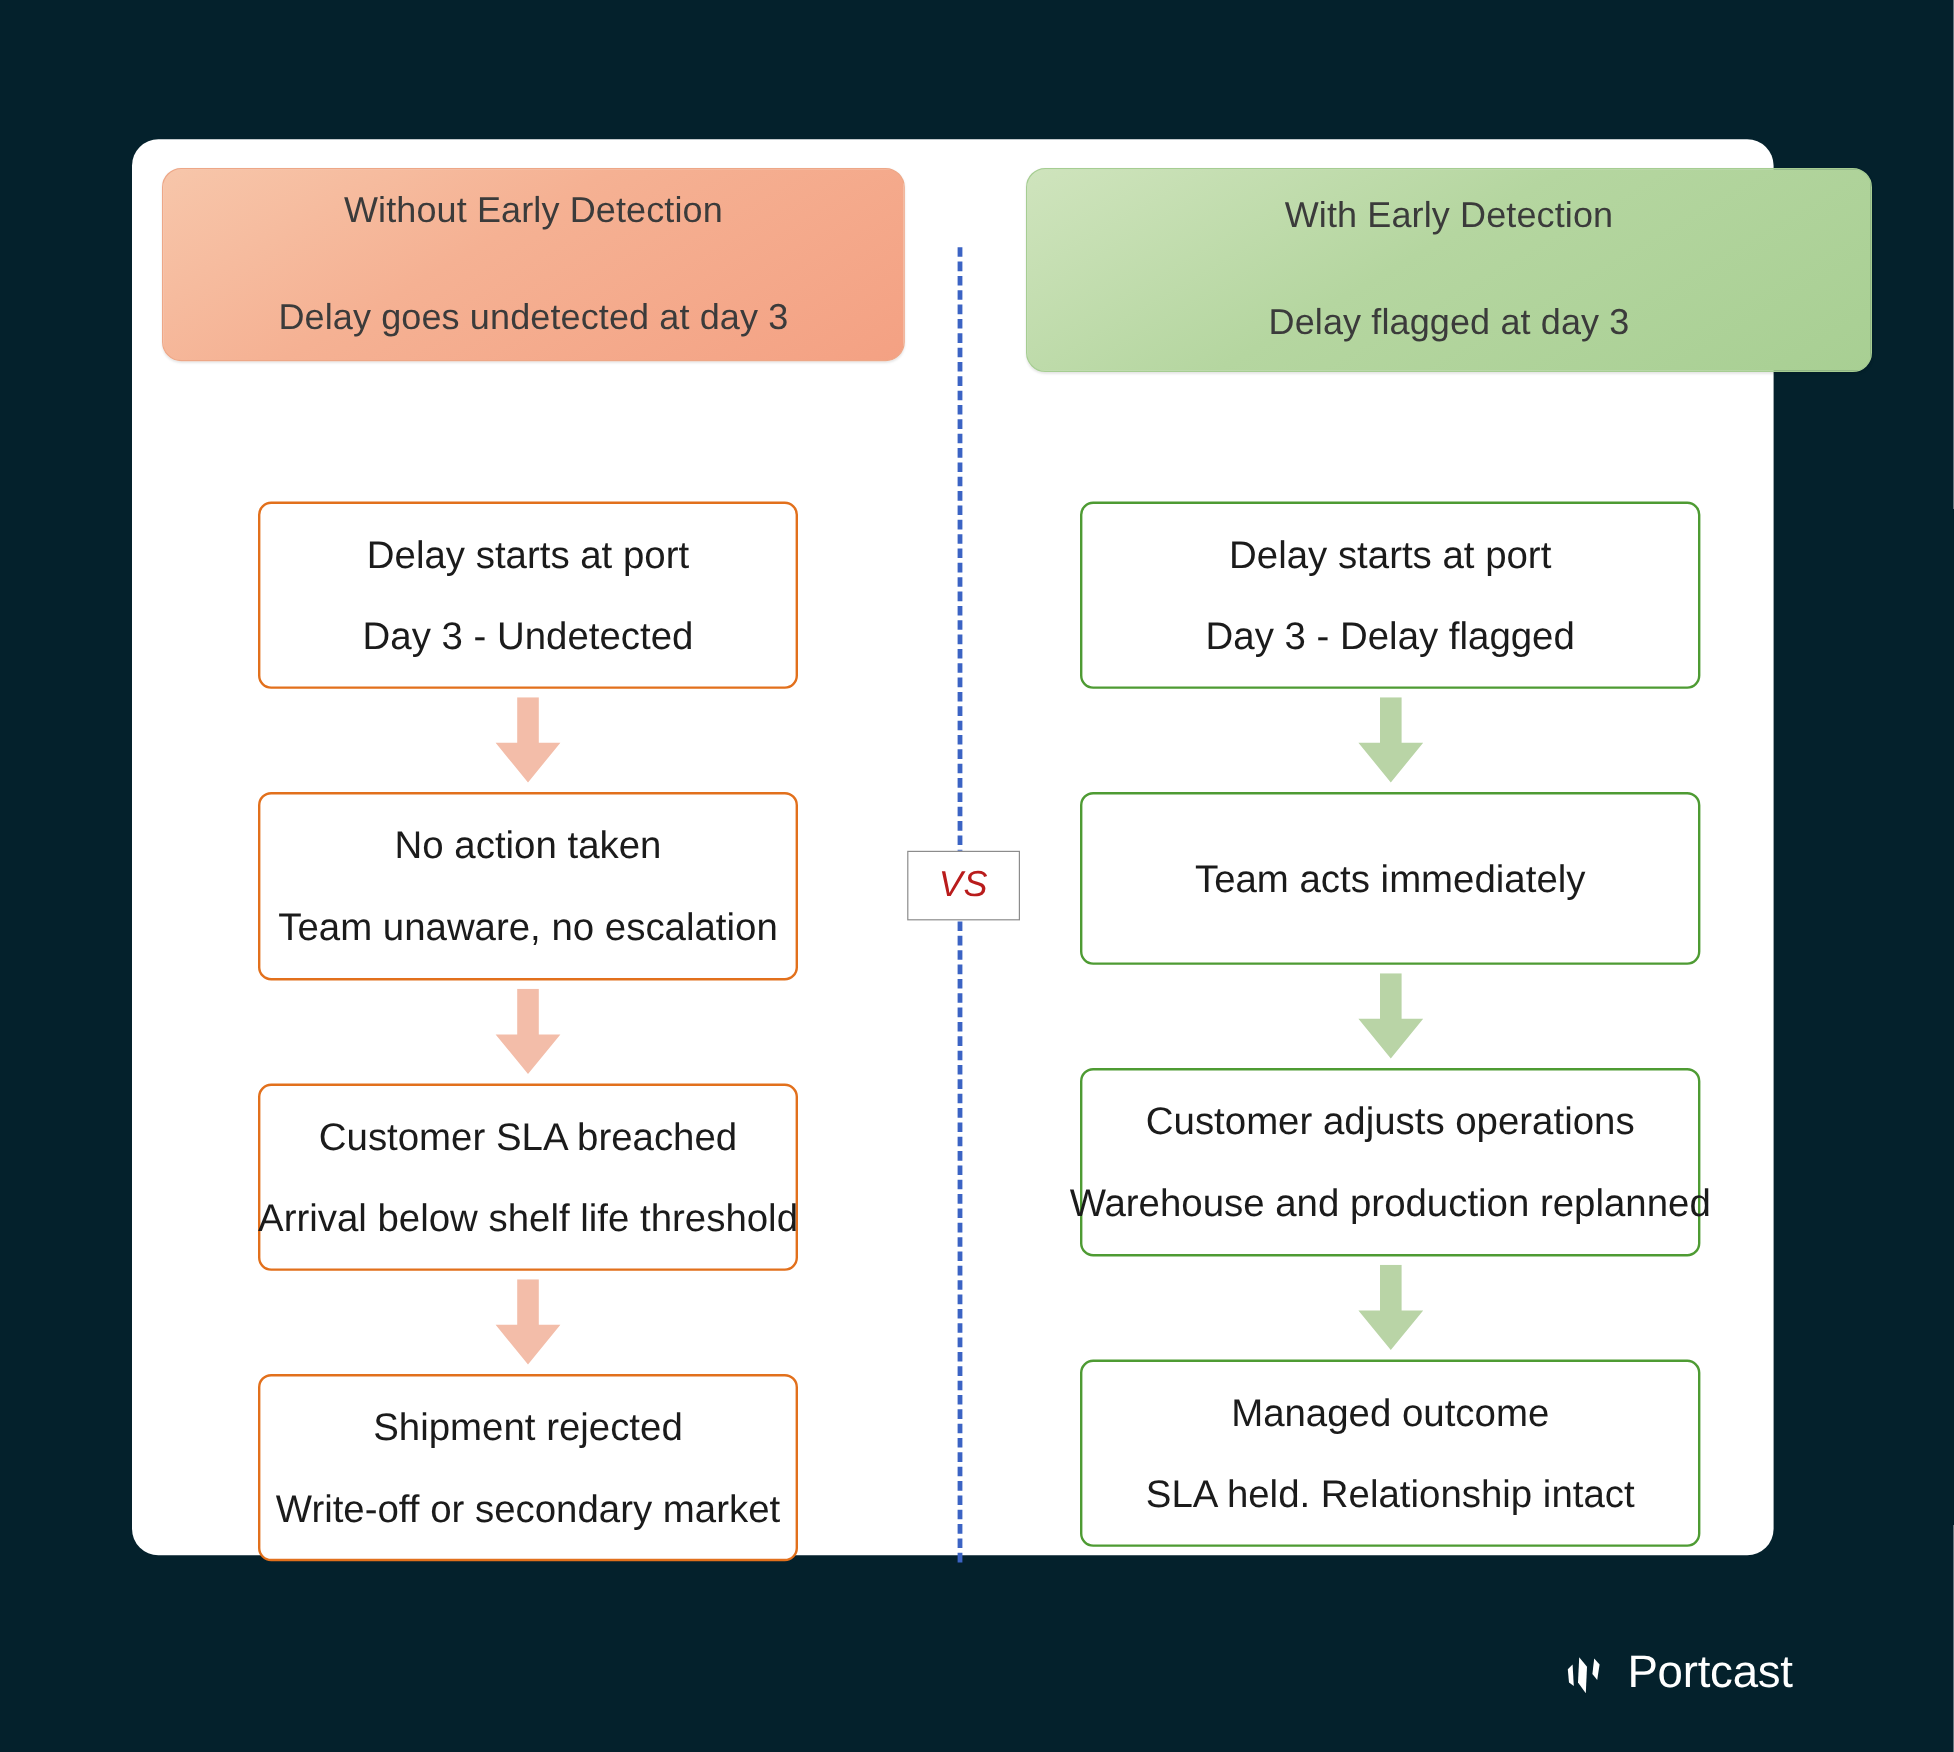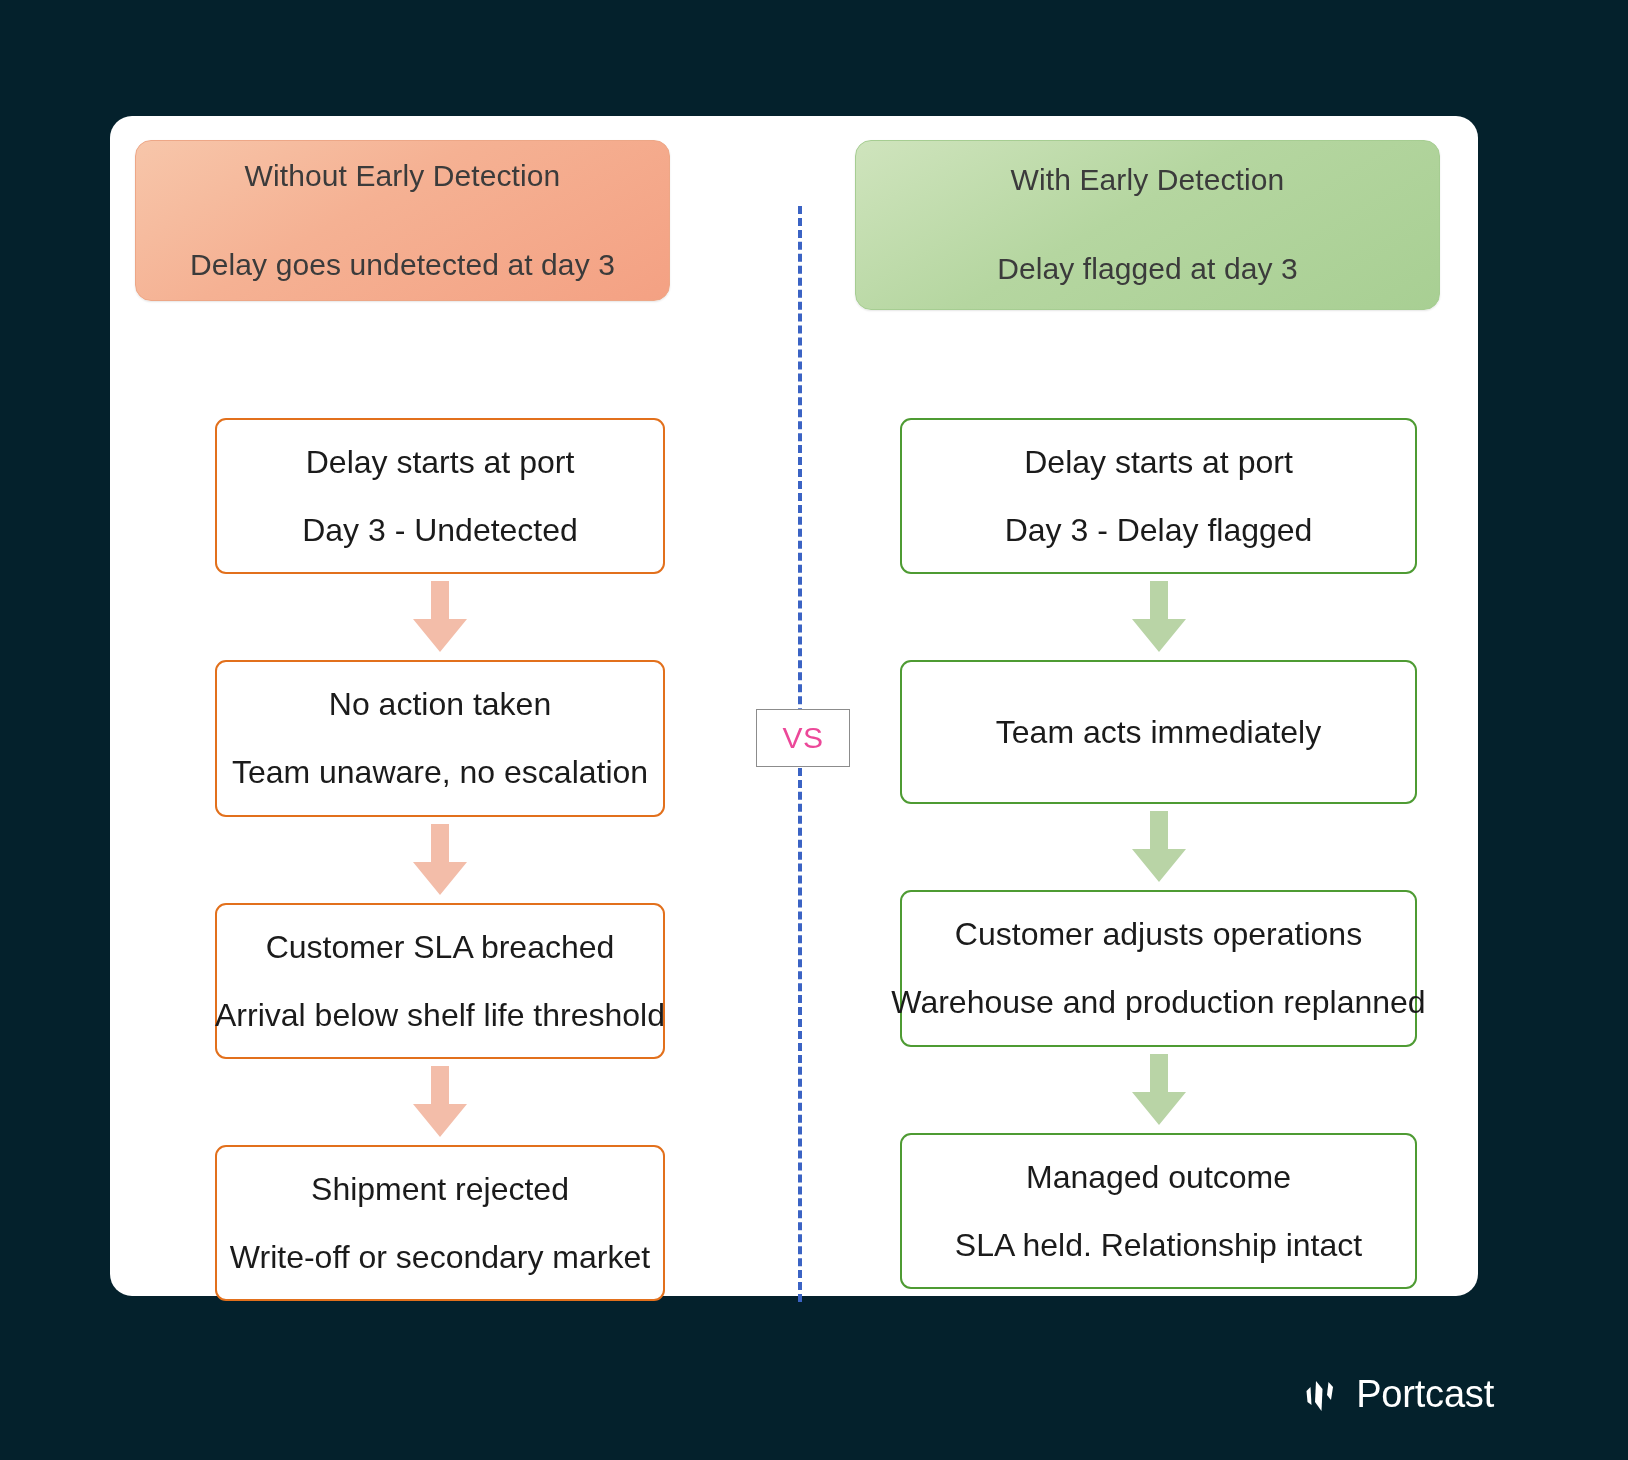--- a/index.html
+++ b/index.html
@@ -38,30 +38,30 @@
     box-sizing: border-box;
     color: #3b3b3b;
     font-size: 30px;
     line-height: 1.48;
     letter-spacing: 0.1px;
     white-space: pre-line;
   }
   .header-left {
     left: 25px;
     top: 24px;
-    width: 535px;
+    width: 619px;
     height: 161px;
     background: linear-gradient(150deg, #f7c6aa 0%, #f5b193 42%, #f4a183 100%);
     border: 1px solid #eda787;
     box-shadow: 0 1px 2px rgba(0,0,0,0.10);
   }
   .header-right {
     left: 745px;
     top: 24px;
-    width: 585px;
+    width: 705px;
     height: 170px;
     background: linear-gradient(150deg, #cfe4bd 0%, #b5d6a0 45%, #a8cf93 100%);
     border: 1px solid #a6cd92;
     box-shadow: 0 1px 2px rgba(0,0,0,0.10);
   }
 
   
   .divider {
     position: absolute;
     left: 688px;
@@ -74,25 +74,26 @@
     position: absolute;
     left: 646px;
     top: 593px;
     width: 94px;
     height: 58px;
     background: #ffffff;
     border: 1.6px solid #8c8c8c;
     display: flex;
     align-items: center;
     justify-content: center;
-    color: #ec4899;
+    color: #b91c1c;
     font-size: 30px;
     letter-spacing: 0.6px;
     box-sizing: border-box;
     z-index: 5;
+    font-style: italic;
   }
 
   
   .flow {
     position: absolute;
     display: flex;
     flex-direction: column;
     align-items: center;
   }
   .flow-left  { left: 105px; top: 302px; width: 450px; }

